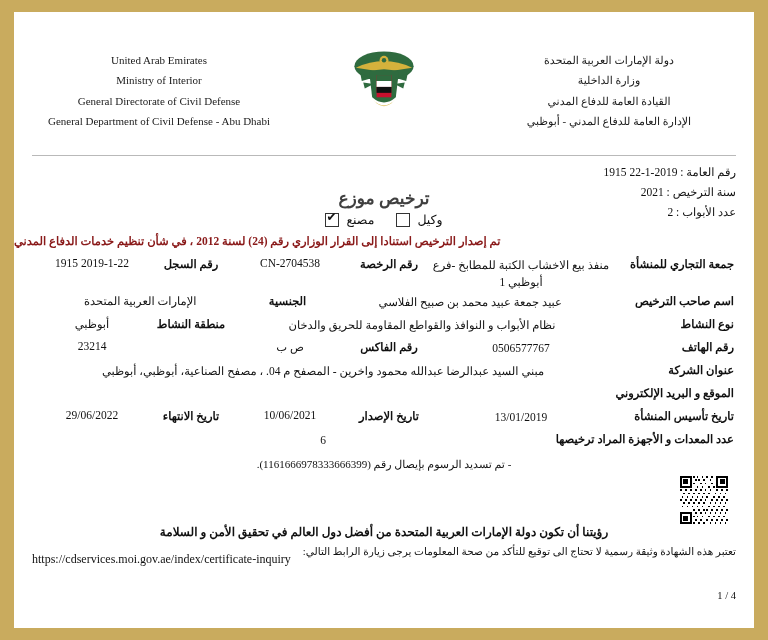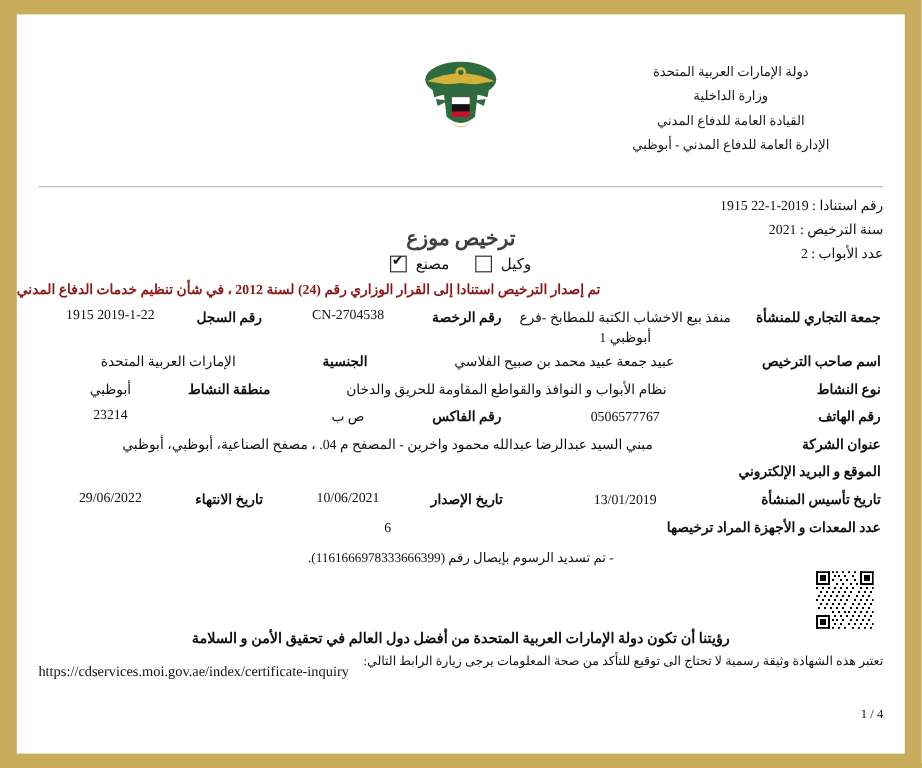--- a/index.html
+++ b/index.html
@@ -223,20 +223,26 @@
     font-size: 10.5px;
     color: #111;
   }
 </style>
 </head>
 <body>
 
 <div class="page">
 
   <div class="header">
+    <div class="hdr-left">
+      <div>United Arab Emirates</div>
+      <div>Ministry of Interior</div>
+      <div>General Directorate of Civil Defense</div>
+      <div>General Department of Civil Defense - Abu Dhabi</div>
+    </div>
 
     <div class="emblem">
       <svg viewBox="0 0 100 100" width="74" height="74">
         <ellipse cx="50" cy="30" rx="40" ry="20" fill="#2f6b3f"></ellipse>
         <path d="M10 30 Q 50 5 90 30 Q 50 44 10 30 Z" fill="#2f6b3f"></path>
         <path d="M12 32 Q 50 14 88 32 Q 50 40 12 32 Z" fill="#d4b23c"></path>
         <circle cx="50" cy="22" r="6" fill="#d4b23c"></circle>
         <circle cx="50" cy="22" r="3" fill="#2f6b3f"></circle>
         <path d="M30 38 Q 50 30 70 38 L 66 72 Q 50 86 34 72 Z" fill="#2f6b3f"></path>
         <rect x="40" y="42" width="20" height="30" fill="#c8102e"></rect>
@@ -256,21 +262,21 @@
       <div>وزارة الداخلية</div>
       <div>القيادة العامة للدفاع المدني</div>
       <div>الإدارة العامة للدفاع المدني - أبوظبي</div>
     </div>
   </div>
 
   <div class="divider"></div>
 
   <div class="meta">
     <div>
-      <span>رقم استنادا :</span>
+      <span>رقم العامة :</span>
       <span>2019-1-22 1915</span>
     </div>
     <div>
       <span>سنة الترخيص :</span>
       <span>2021</span>
     </div>
     <div>
       <span>عدد الأبواب :</span>
       <span>2</span>
     </div>

